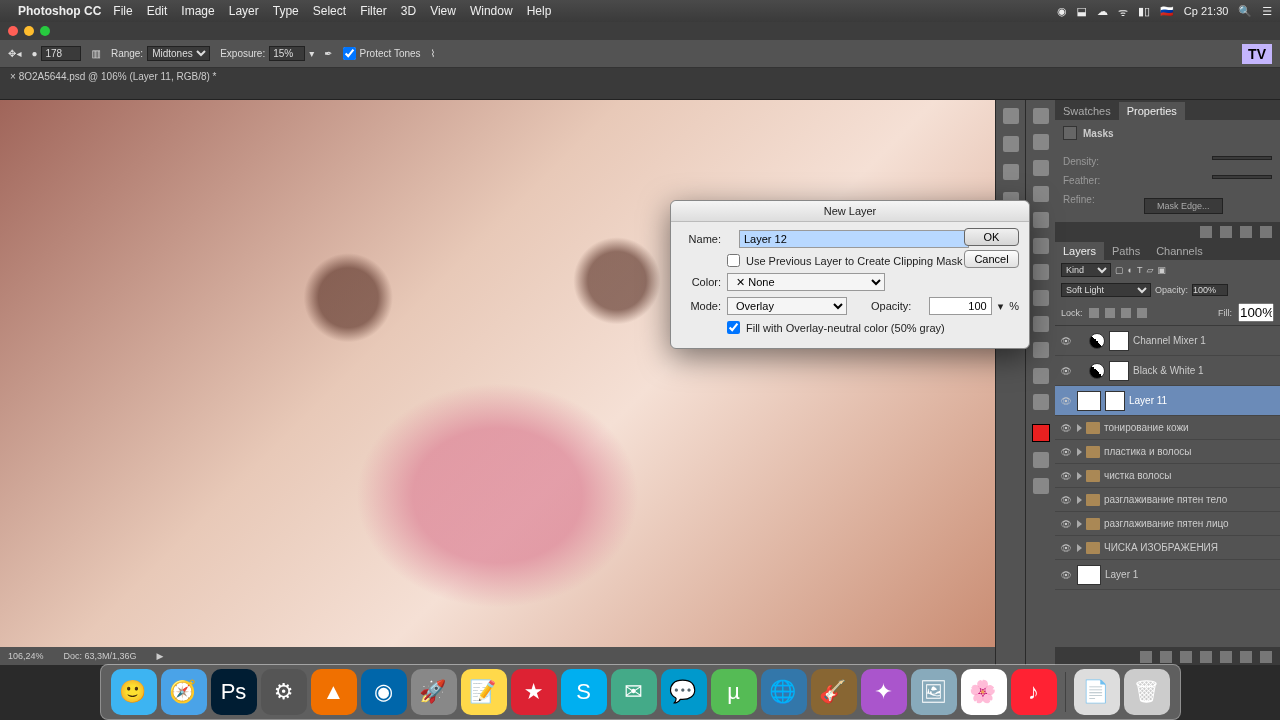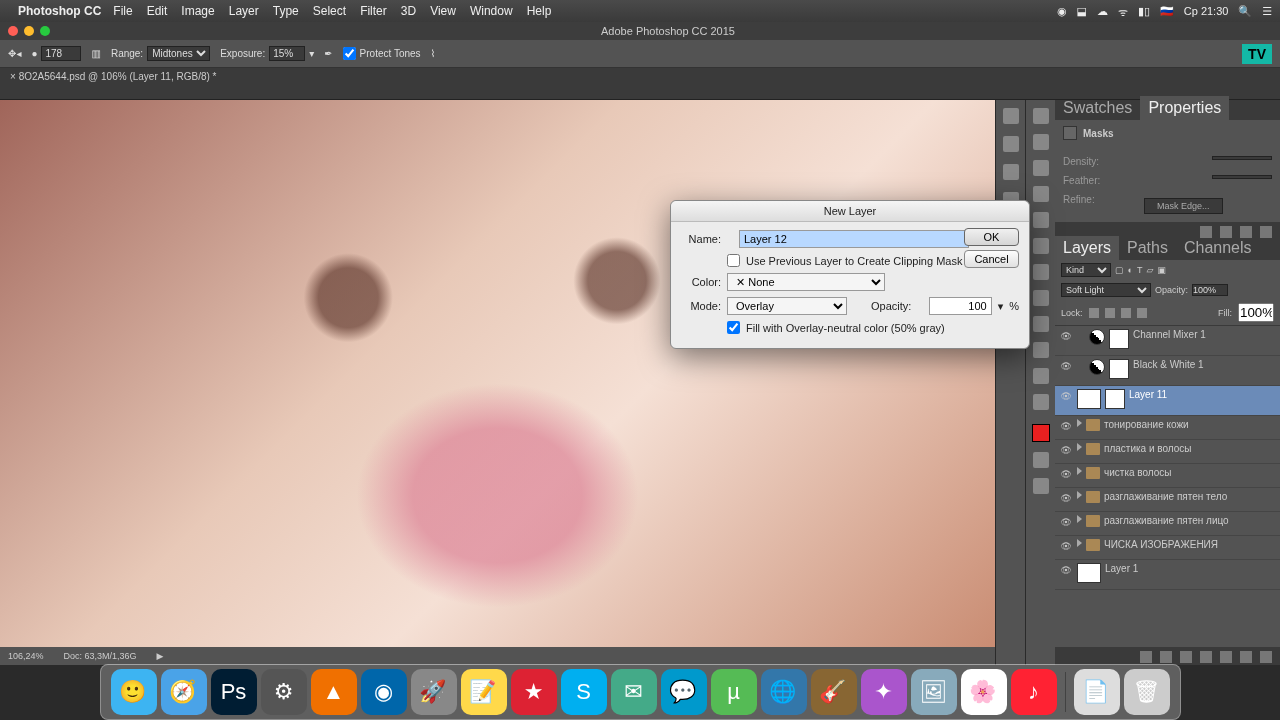--- a/index.html
+++ b/index.html
@@ -16,60 +16,60 @@
   .window-chrome { height:18px; background:#3d3d3d; display:flex; align-items:center; padding-left:8px; gap:6px; }
   .traffic { width:10px; height:10px; border-radius:50%; }
   .red{background:#ff5f56;} .yellow{background:#ffbd2e;} .green{background:#27c93f;}
   .titlebar { text-align:center; flex:1; color:#ccc; font-size:11px; }
 
   
   .option-bar { height:28px; background:#535353; border-bottom:1px solid #333; display:flex; align-items:center; padding:0 8px; gap:10px; font-size:10px; color:#ddd; }
   .option-bar .field { display:flex; align-items:center; gap:4px; }
   .option-bar input[type="text"] { width:40px; background:#3a3a3a; border:1px solid #222; color:#ddd; font-size:10px; padding:1px 3px; }
   .option-bar select { background:#3a3a3a; border:1px solid #222; color:#ddd; font-size:10px; }
-  .tv-logo { margin-left:auto; background:#14b8a6; color:#000; font-weight:bold; padding:2px 6px; font-size:14px; }
+  .tv-logo { margin-left:auto; background:#c4b5fd; color:#000; font-weight:bold; padding:2px 6px; font-size:14px; }
 
   
   .doc-tab { height:32px; background:#3a3a3a; color:#ccc; font-size:10px; padding:3px 10px; border-bottom:1px solid #222; }
 
   
   .main { display:flex; height:565px; }
   .canvas { flex:1; background:linear-gradient(135deg,#a0655a 0%,#e8c9b8 40%,#f5e0d5 60%,#c88a70 100%); position:relative; }
   .canvas::after{content:"";position:absolute;inset:0;background:radial-gradient(circle at 35% 35%,rgba(80,40,30,.6) 4%,transparent 6%),radial-gradient(circle at 62% 32%,rgba(80,40,30,.6) 4%,transparent 6%),radial-gradient(ellipse at 50% 70%,rgba(220,130,150,.7) 12%,transparent 20%);}
 
   .status-bar { position:absolute; bottom:0; left:0; right:0; height:18px; background:#535353; color:#ccc; font-size:9px; display:flex; align-items:center; padding:0 8px; gap:20px; }
 
   .side-tools { width:30px; background:#535353; border-left:1px solid #2a2a2a; display:flex; flex-direction:column; align-items:center; gap:12px; padding-top:8px; }
   .tool-ic { width:16px; height:16px; background:#888; border-radius:2px; }
 
   .side-tools2 { width:30px; background:#535353; border-left:1px solid #2a2a2a; display:flex; flex-direction:column; align-items:center; gap:10px; padding-top:8px; }
   .color-swatch { width:18px; height:18px; background:#e82020; border:1px solid #000; margin-top:4px; }
 
   .panels { width:225px; background:#535353; color:#ccc; font-size:10px; display:flex; flex-direction:column; }
   .panel-tabs { display:flex; background:#3a3a3a; height:20px; align-items:flex-end; }
-  .ptab { padding:3px 8px; font-size:16px; color:#aaa; }
+  .ptab { padding:3px 8px; font-size:11px; color:#aaa; }
   .ptab.active { background:#535353; color:#eee; }
   .masks-panel { padding:6px 8px; background:#535353; }
   .masks-panel .row { display:flex; align-items:center; gap:6px; margin-bottom:6px; font-size:10px; }
   .small-box { width:14px; height:14px; background:#666; border:1px solid #333; }
   .prop-row { display:flex; justify-content:space-between; padding:4px 8px; font-size:10px; color:#999; }
   .prop-slider { width:60px; height:4px; background:#3a3a3a; border:1px solid #222; }
   .mask-edge-btn { background:#3a3a3a; border:1px solid #222; color:#aaa; font-size:9px; padding:2px 12px; margin:4px auto; display:block; }
 
   .panel-footer-icons { display:flex; justify-content:flex-end; gap:8px; padding:4px 8px; background:#3a3a3a; height:18px; }
   .pfi { width:12px; height:12px; background:#777; }
 
   .layers-area { flex:1; display:flex; flex-direction:column; }
   .layers-opts { display:flex; align-items:center; padding:3px 6px; gap:4px; font-size:9px; background:#535353; }
   .layers-opts select, .layers-opts input { background:#3a3a3a; border:1px solid #222; color:#ddd; font-size:9px; }
   .lock-row { display:flex; align-items:center; padding:3px 6px; gap:6px; font-size:9px; background:#535353; border-bottom:1px solid #3a3a3a; }
   .lock-row .lic { width:10px; height:10px; background:#888; }
 
   .layer-list { flex:1; overflow:auto; background:#535353; }
-  .layer { display:flex; align-items:flex-start; padding:3px 4px; gap:4px; border-bottom:1px solid #454545; font-size:10px; height:24px; }
+  .layer { display:flex; align-items:center; padding:3px 4px; gap:4px; border-bottom:1px solid #454545; font-size:10px; height:24px; }
   .layer.tall { height:30px; }
   .layer.selected { background:#6b8bb8; color:#fff; }
   .eye { width:14px; height:14px; display:flex; align-items:center; justify-content:center; }
   .eye::before { content:"👁"; font-size:9px; color:#ccc; }
   .thumb { width:24px; height:20px; background:#fff; border:1px solid #333; }
   .thumb.half { width:20px; }
   .thumb.adj { background:linear-gradient(45deg,#000 50%,#fff 50%); border-radius:50%; width:16px; height:16px; }
   .folder-ic { width:14px; height:12px; background:#aa8855; border-radius:1px; }
   .triangle { width:0; height:0; border-left:5px solid #aaa; border-top:4px solid transparent; border-bottom:4px solid transparent; }
   .link-ic { width:8px; height:8px; }
@@ -123,21 +123,20 @@
     <span>Ср 21:30</span>
     <span>🔍</span>
     <span>☰</span>
   </div>
 </div>
 
 <div class="window-chrome">
   <div class="traffic red"></div>
   <div class="traffic yellow"></div>
   <div class="traffic green"></div>
-  <div class="titlebar">Adobe Photoshop CC 2015</div>
 </div>
 
 <div class="option-bar">
   <span>✥◂</span>
   <div class="field">
       <span>●</span>
       <input type="text" value="178" style="">
     </div>
   <span>▥</span>
   <div class="field">

